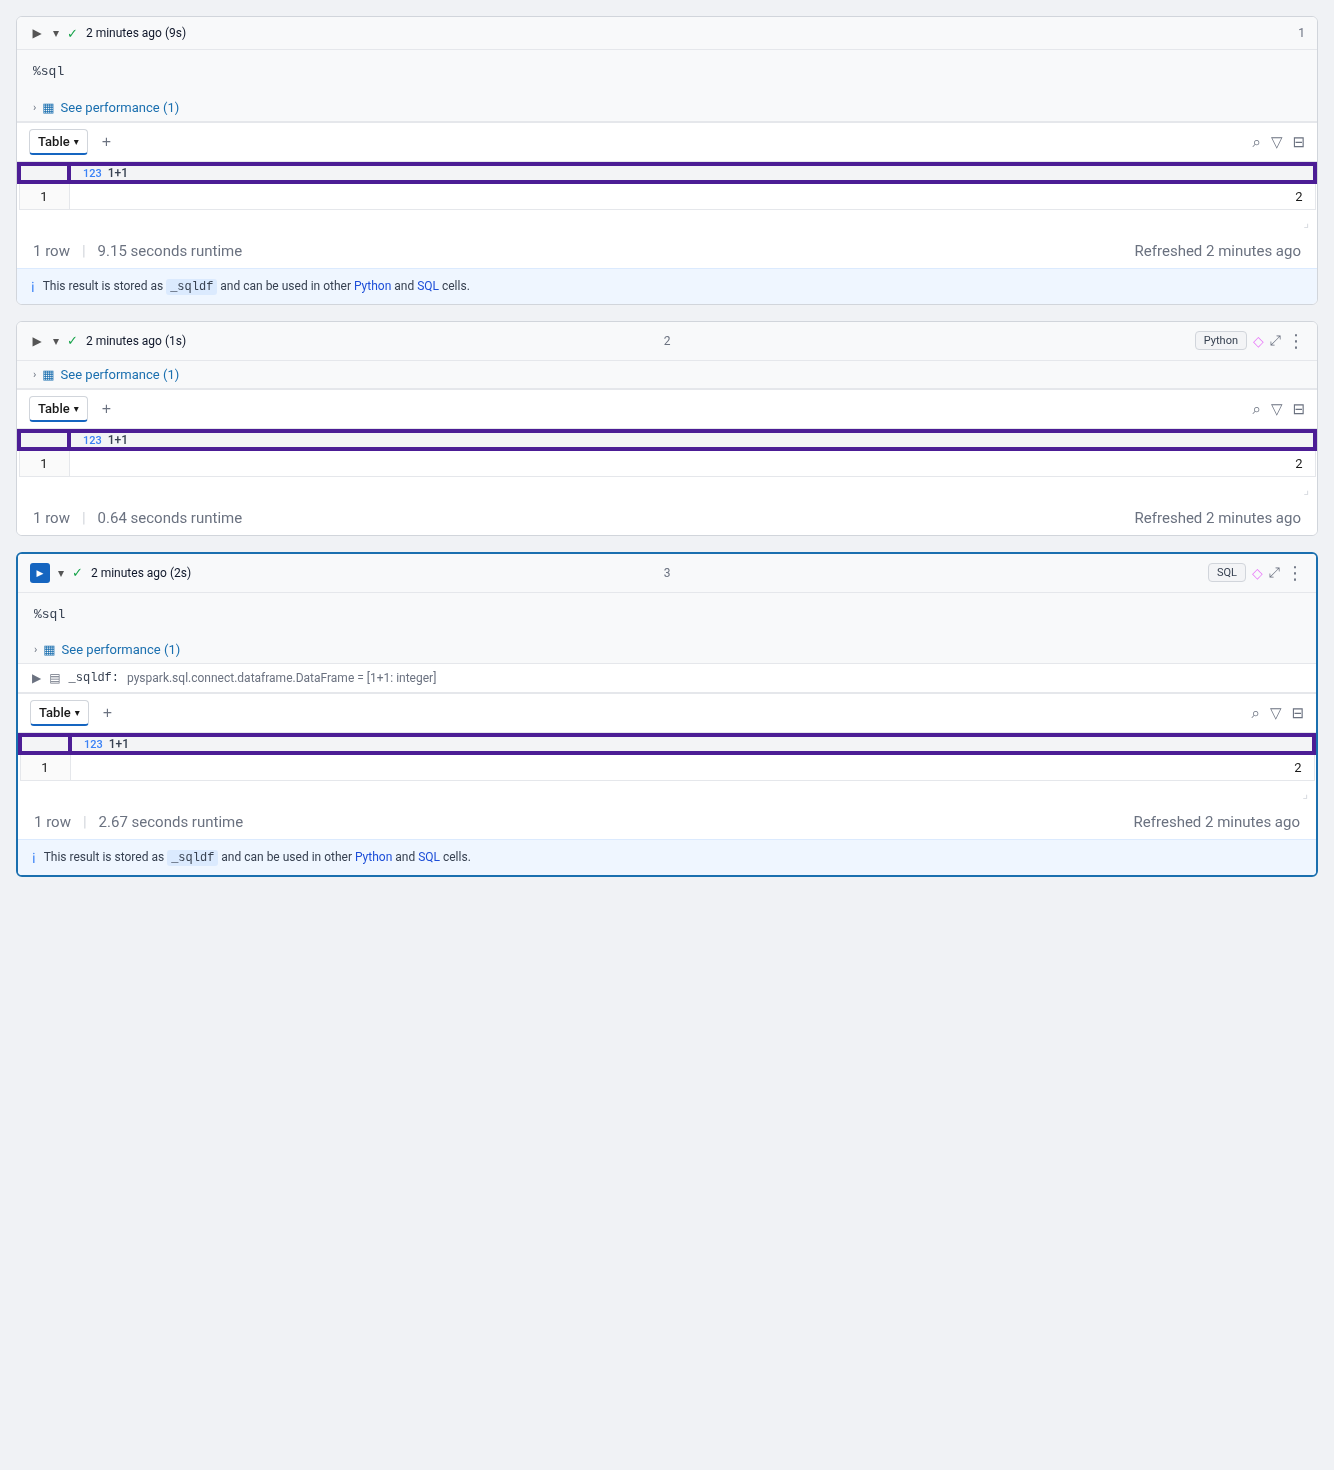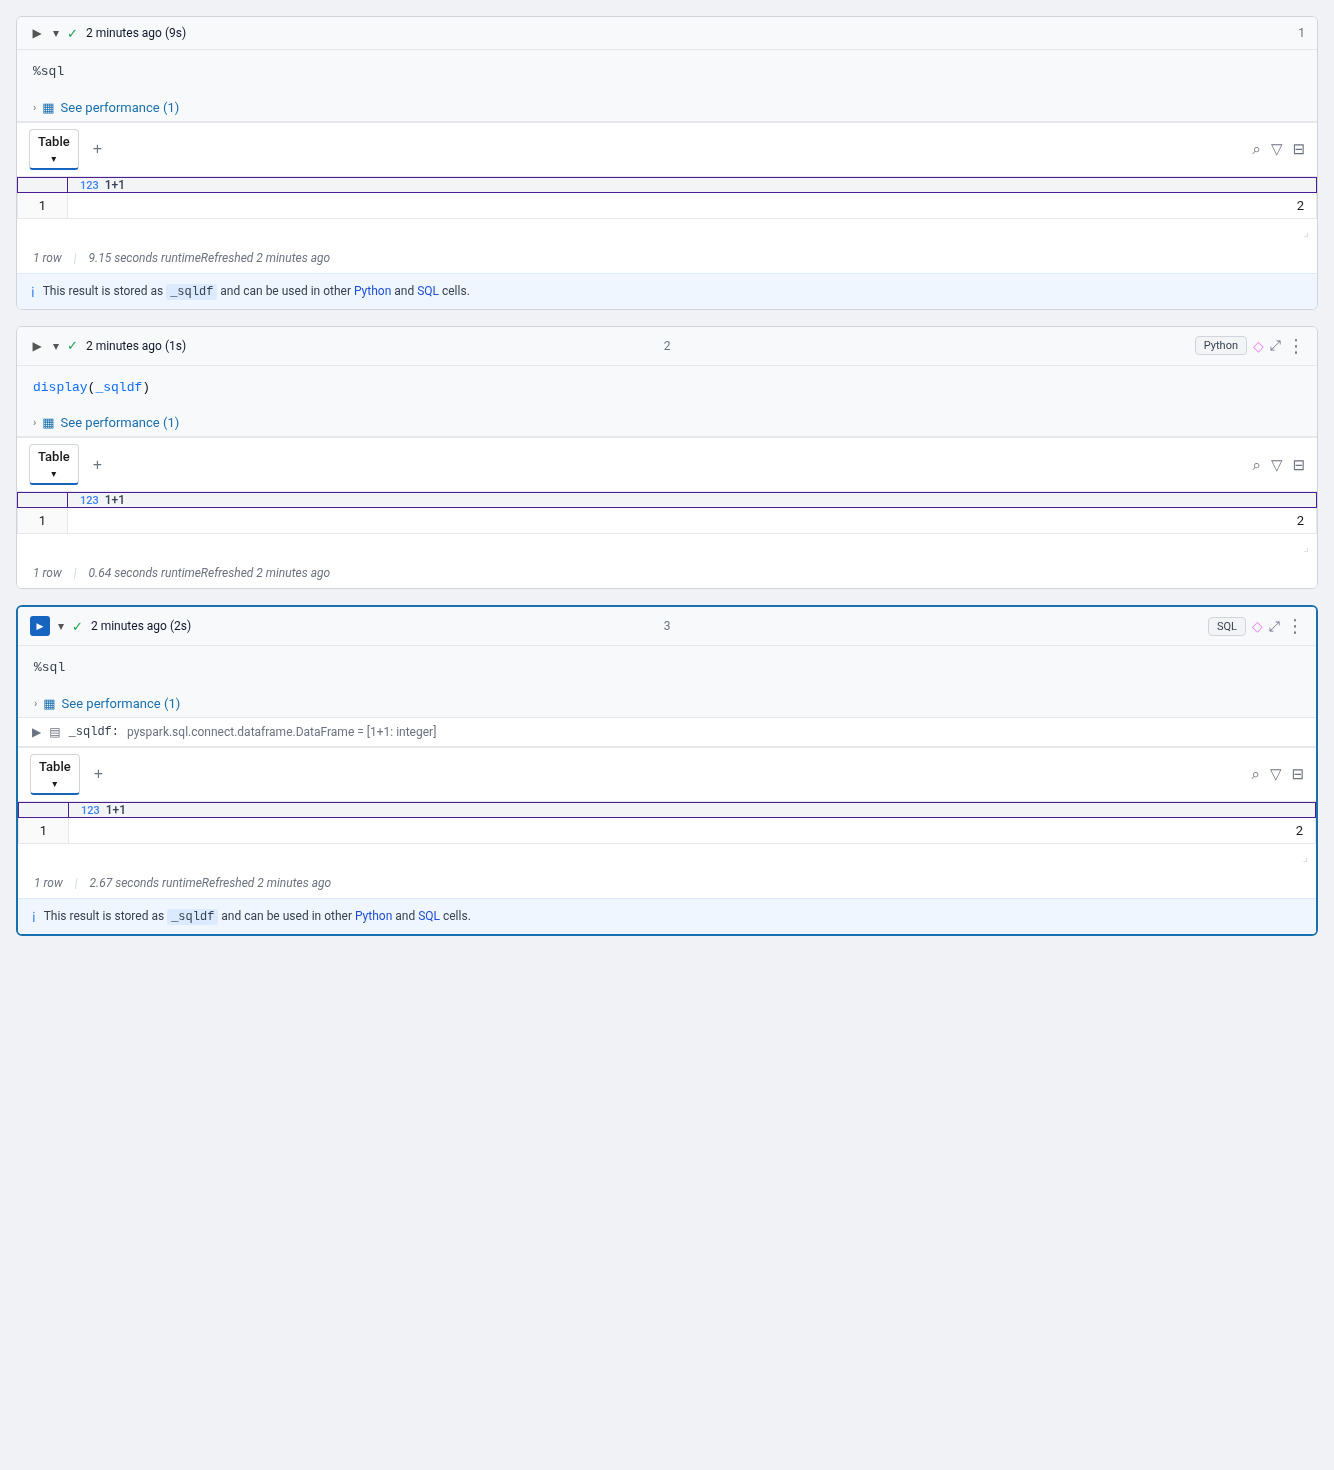--- a/index.html
+++ b/index.html
@@ -138,21 +138,20 @@
       gap: 4px;
       padding: 4px 8px;
       border: 1px solid #d1d5db;
       border-radius: 4px;
       background: #fff;
       cursor: pointer;
       font-size: 13px;
       font-weight: 500;
       color: #1a1a1a;
       border-bottom: 2px solid #1565c0;
-      flex-direction: column;
     }
     .tab-add-btn {
       background: none;
       border: none;
       cursor: pointer;
       color: #6b7280;
       font-size: 16px;
       display: flex;
       align-items: center;
       padding: 2px 6px;
@@ -168,21 +167,21 @@
       cursor: pointer;
       font-size: 15px;
     }
     .data-table {
       width: 100%;
       border-collapse: collapse;
       font-size: 13px;
     }
     .data-table th {
       background: #f3f4f6;
-      border: 1px solid #4c1d95;
+      border: 4px solid #4c1d95;
       padding: 0 12px;
       text-align: left;
       font-weight: 500;
       font-size: 12px;
       color: #374151;
       margin-top: 44px;
     }
     .data-table td {
       border: 1px solid #e5e7eb;
       padding: 5px 12px;
@@ -195,25 +194,25 @@
       background: #fafafa;
     }
     .col-type-icon {
       color: #3b82f6;
       font-size: 11px;
       margin-right: 3px;
     }
     .table-footer {
       display: flex;
       align-items: center;
+      justify-content: space-between;
       padding: 8px 16px;
-      font-size: 12px;
+      font-size: 15px;
       color: #6b7280;
       background: #fff;
-      font-style: italic;
     }
     .footer-left {
       display: flex;
       align-items: center;
       gap: 12px;
     }
     .footer-sep {
       color: #d1d5db;
     }
     .resize-handle {
@@ -377,23 +376,20 @@
             <span style="color:#e879f9;">◇</span>
           </button>
           <button class="icon-btn">
             <span>⤢</span>
           </button>
           <button class="icon-btn">
             <span style="font-size:18px;">⋮</span>
           </button>
         </div>
       </div>
-      <div class="cell-code">
-        <div><span style="color:#0d6efd;">display</span>(<span style="color:#0d6efd;">_sqldf</span>)</div>
-      </div>
       <div class="see-performance">
     <span class="see-performance-arrow">›</span>
     <span class="see-perf-icon">▦</span>
     <span>See performance (1)</span>
   </div>
 
     <div class="output-section">
       <div class="table-tab-bar">
         <div class="table-tab">
           <span>Table</span>

